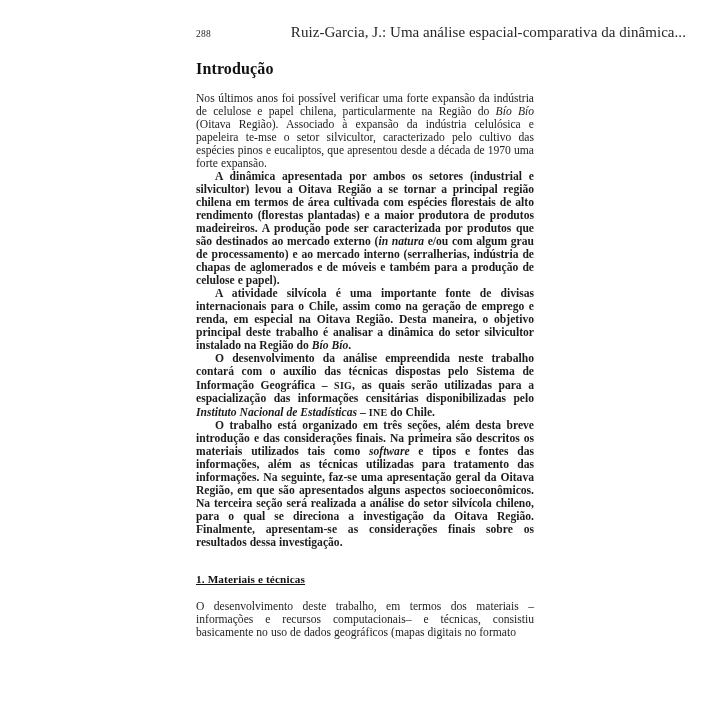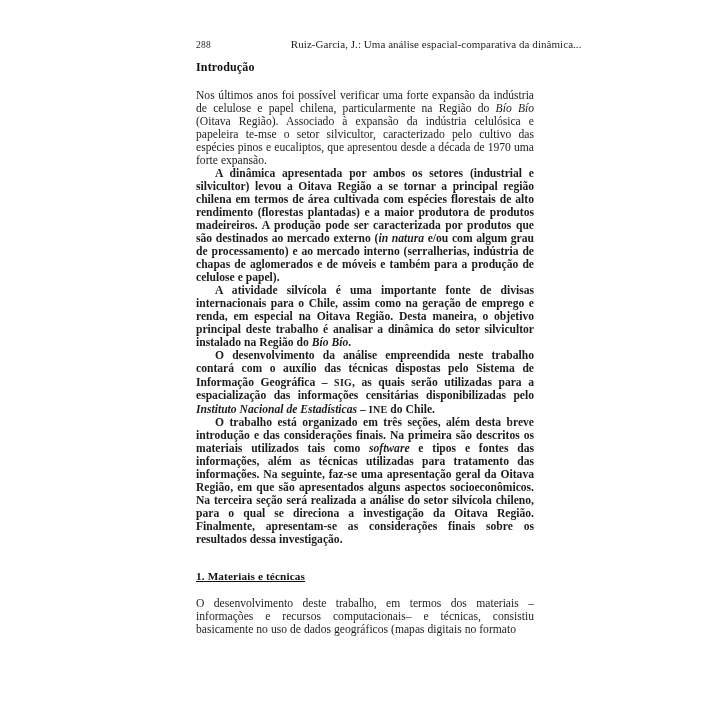--- a/index.html
+++ b/index.html
@@ -19,55 +19,55 @@
     position: relative;
     width: 720px;
     height: 720px;
     background: #ffffff;
     box-sizing: border-box;
   }
 
   
   .running-head {
     position: absolute;
-    top: 38px;
+    top: 24px;
     left: 0;
     width: 704px;
     height: 14px;
     box-sizing: border-box;
     padding: 0 186px 0 196px;
     display: flex;
     align-items: baseline;
     justify-content: flex-start;
   }
   .folio {
     font-size: 9.5px;
     letter-spacing: 0.2px;
     color: #262626;
     flex: 0 0 auto;
   }
   .head-title {
-    font-size: 11px;
+    font-size: 15px;
     color: #262626;
     margin-left: 60px;
     white-space: nowrap;
     letter-spacing: 0.05px;
     padding-left: 20px;
   }
 
   
   .textblock {
     position: absolute;
     top: 60px;
     left: 196px;
     width: 338px;
   }
 
   h2.section-title {
-    font-size: 12px;
+    font-size: 16px;
     font-weight: bold;
     margin: 0 0 14px 0;
     letter-spacing: 0.15px;
     color: #111111;
   }
 
   h2.section-title.sub {
     margin-top: 24px;
     margin-bottom: 15px;
     font-size: 11.2px;

